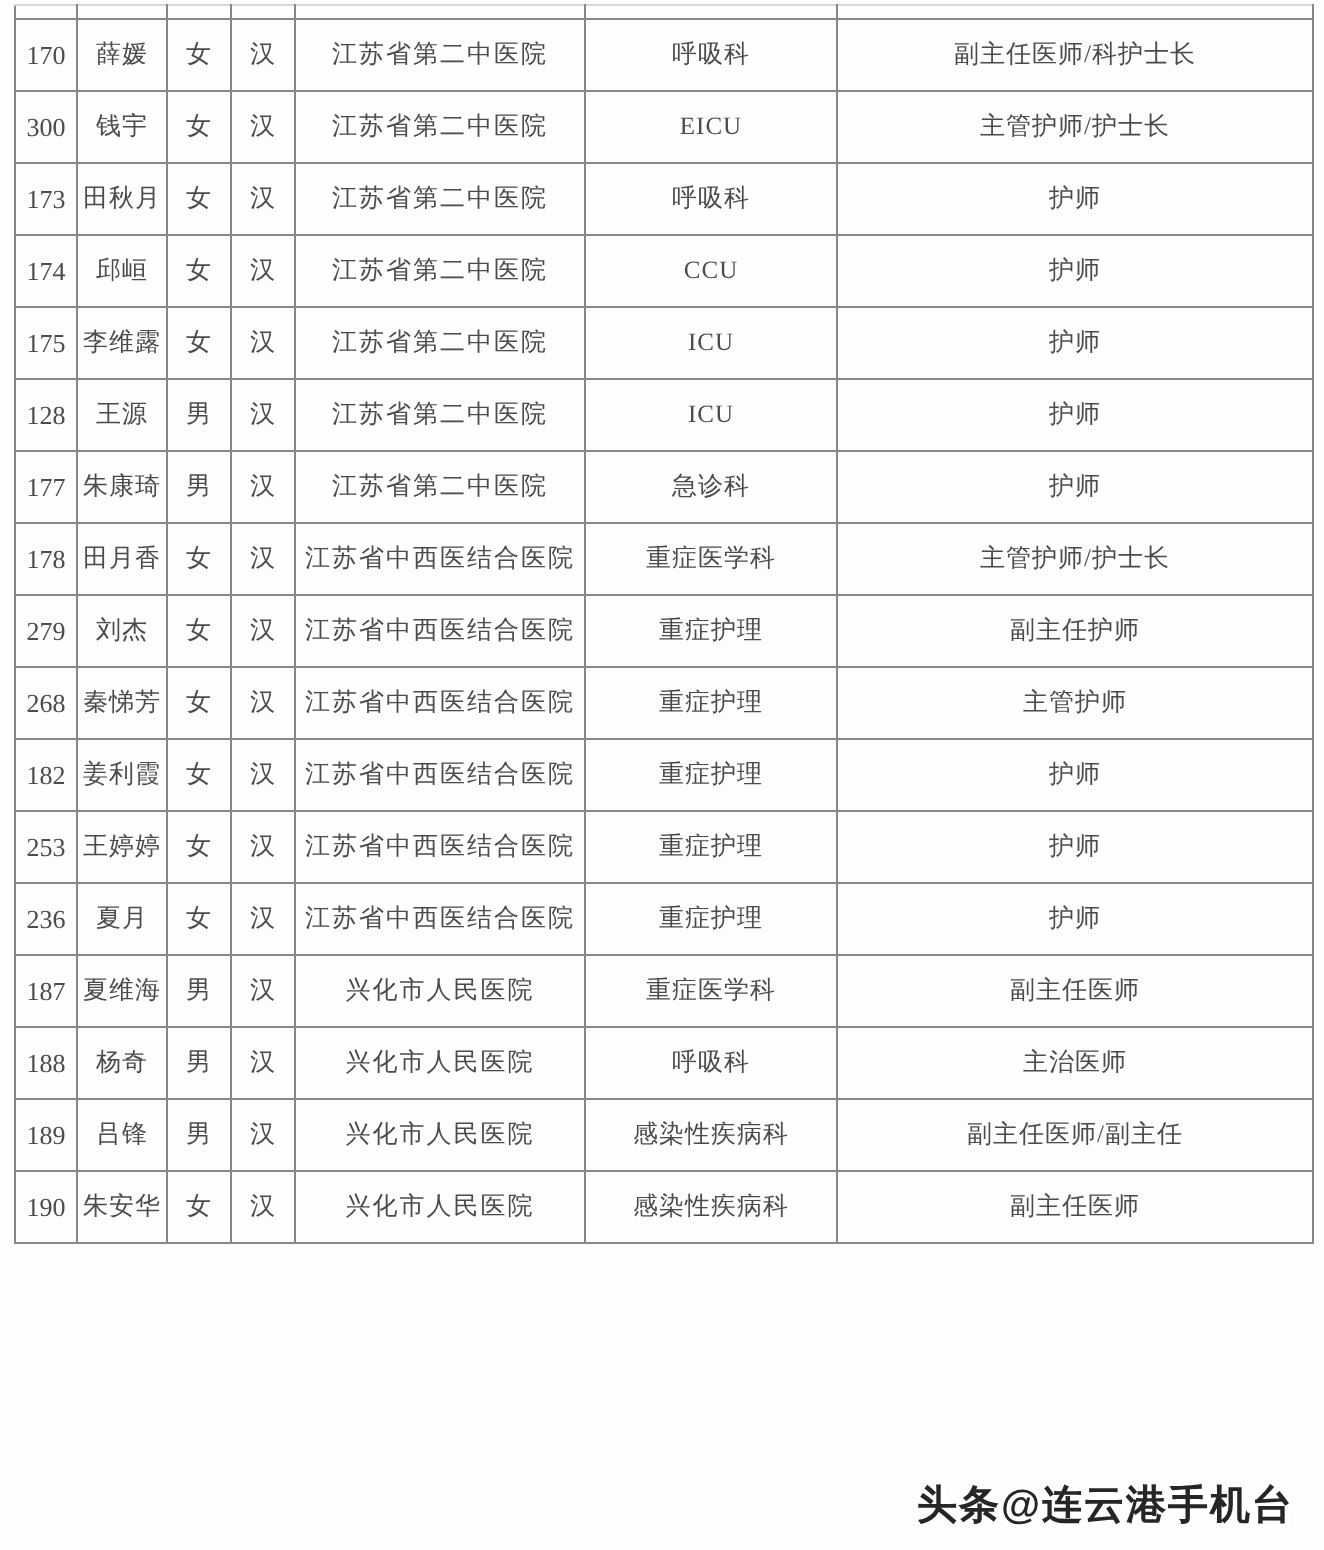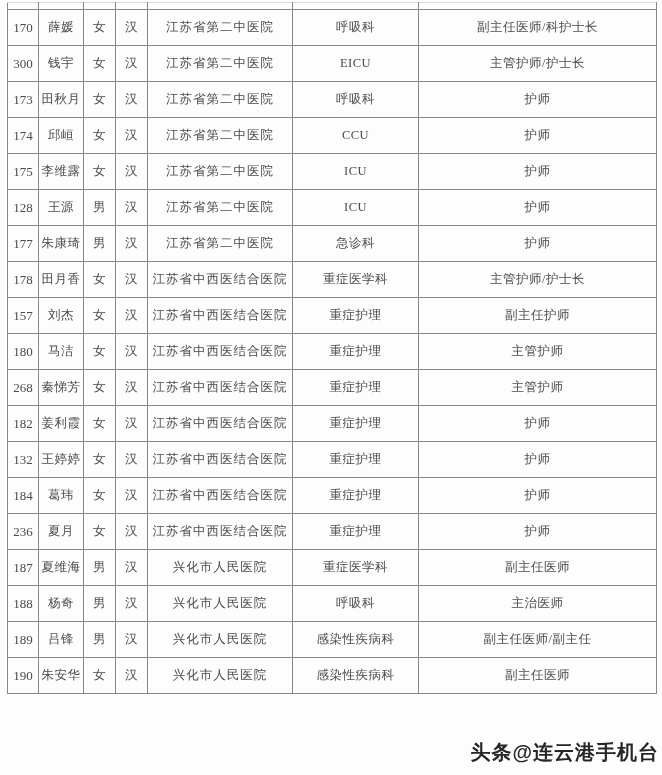--- a/index.html
+++ b/index.html
@@ -30,21 +30,21 @@
     overflow:hidden;
   }
   table.staff tr { height:36px; }
   table.staff tr.stub { height:7px; }
   table.staff tr.stub td { border-top:1px solid #d9d9d9; }
   table.staff td.c0 { font-size:13px; letter-spacing:0; font-family:"Liberation Serif","DejaVu Serif",serif; }
   table.staff td.c4 { letter-spacing:1px; }
 
   .watermark {
     position:absolute;
-    right:3px; bottom:9px;
+    right:15px; bottom:9px;
     font-family:"Liberation Sans","DejaVu Sans",sans-serif;
     font-weight:bold;
     font-size:20px;
     letter-spacing:1px;
     color:#262626;
     text-shadow:2px 2px 0 #ffffff, 3px 3px 0 rgba(255,255,255,0.65), -1px -1px 0 rgba(255,255,255,0.55);
     white-space:nowrap;
     pointer-events:none;
   }
 </style>
@@ -140,67 +140,49 @@
         <tr>
           <td class="c0">178</td>
           <td class="c1">田月香</td>
           <td class="c2">女</td>
           <td class="c3">汉</td>
           <td class="c4">江苏省中西医结合医院</td>
           <td class="c5">重症医学科</td>
           <td class="c6">主管护师/护士长</td>
         </tr>
         <tr>
-          <td class="c0">157</td>
+          <td class="c0">279</td>
           <td class="c1">刘杰</td>
           <td class="c2">女</td>
           <td class="c3">汉</td>
           <td class="c4">江苏省中西医结合医院</td>
           <td class="c5">重症护理</td>
           <td class="c6">副主任护师</td>
-        </tr>
-        <tr>
-          <td class="c0">180</td>
-          <td class="c1">马洁</td>
-          <td class="c2">女</td>
-          <td class="c3">汉</td>
-          <td class="c4">江苏省中西医结合医院</td>
-          <td class="c5">重症护理</td>
-          <td class="c6">主管护师</td>
         </tr>
         <tr>
           <td class="c0">268</td>
           <td class="c1">秦悌芳</td>
           <td class="c2">女</td>
           <td class="c3">汉</td>
           <td class="c4">江苏省中西医结合医院</td>
           <td class="c5">重症护理</td>
           <td class="c6">主管护师</td>
         </tr>
         <tr>
           <td class="c0">182</td>
           <td class="c1">姜利霞</td>
           <td class="c2">女</td>
           <td class="c3">汉</td>
           <td class="c4">江苏省中西医结合医院</td>
           <td class="c5">重症护理</td>
           <td class="c6">护师</td>
         </tr>
         <tr>
-          <td class="c0">132</td>
+          <td class="c0">253</td>
           <td class="c1">王婷婷</td>
-          <td class="c2">女</td>
-          <td class="c3">汉</td>
-          <td class="c4">江苏省中西医结合医院</td>
-          <td class="c5">重症护理</td>
-          <td class="c6">护师</td>
-        </tr>
-        <tr>
-          <td class="c0">184</td>
-          <td class="c1">葛玮</td>
           <td class="c2">女</td>
           <td class="c3">汉</td>
           <td class="c4">江苏省中西医结合医院</td>
           <td class="c5">重症护理</td>
           <td class="c6">护师</td>
         </tr>
         <tr>
           <td class="c0">236</td>
           <td class="c1">夏月</td>
           <td class="c2">女</td>

